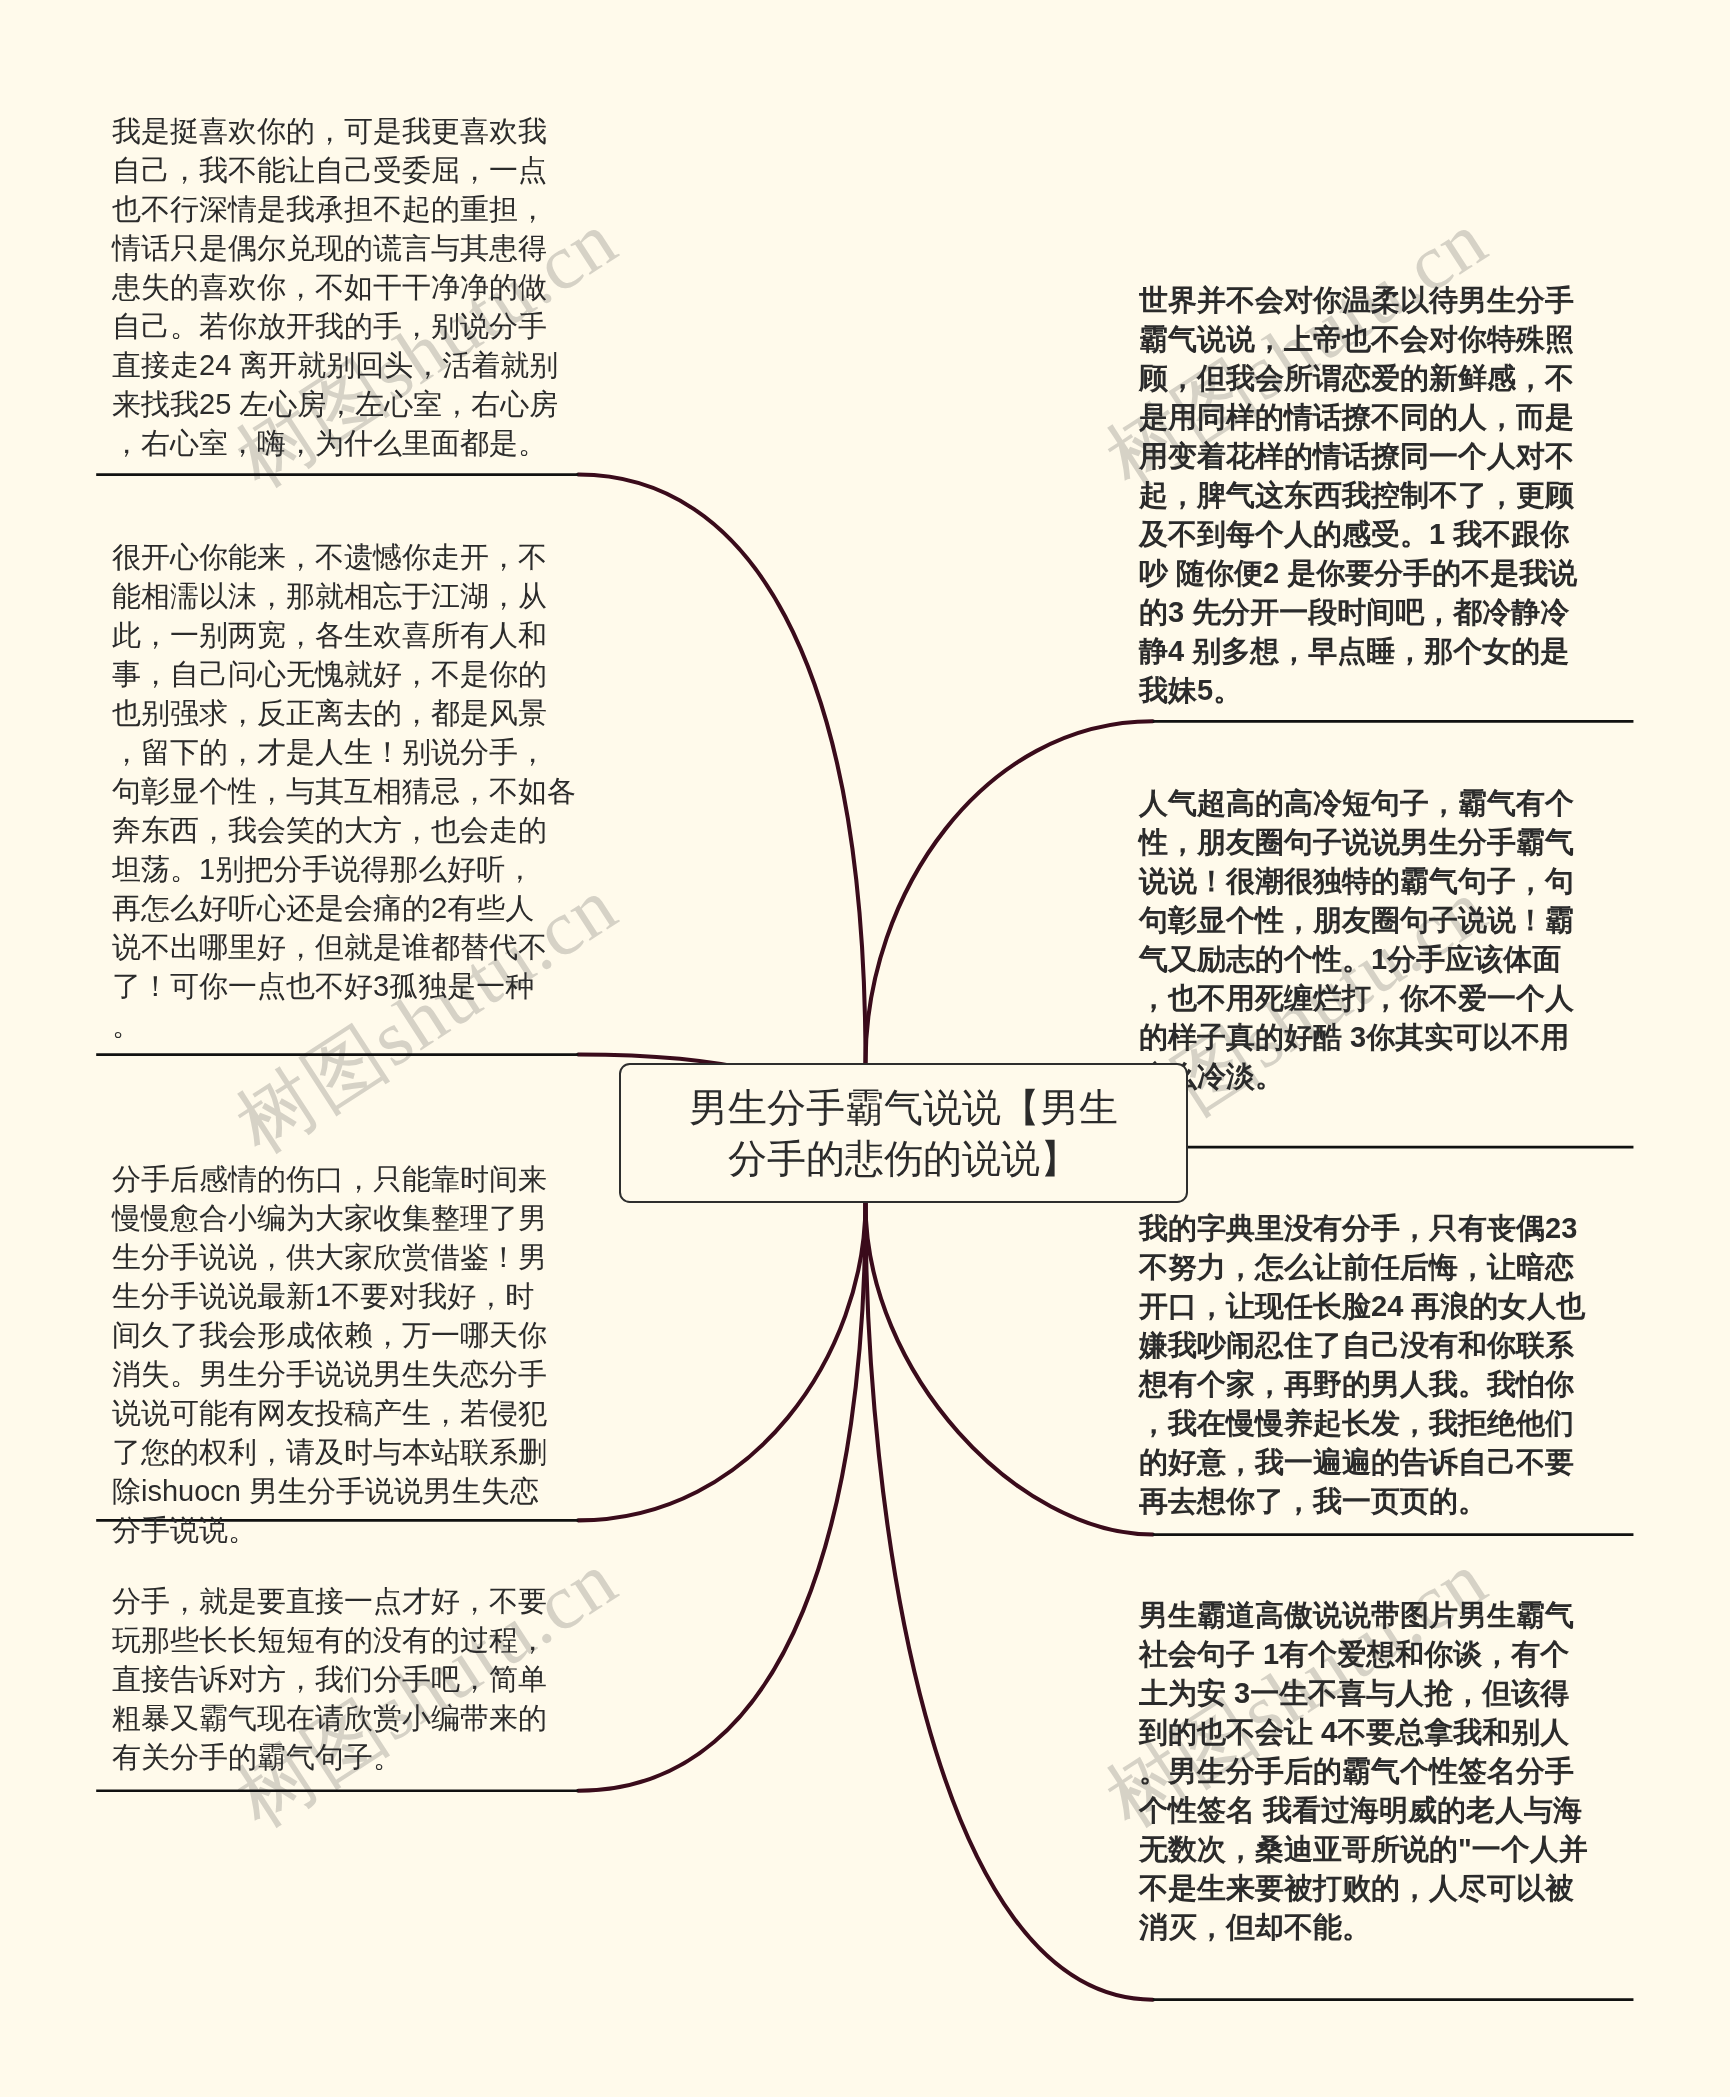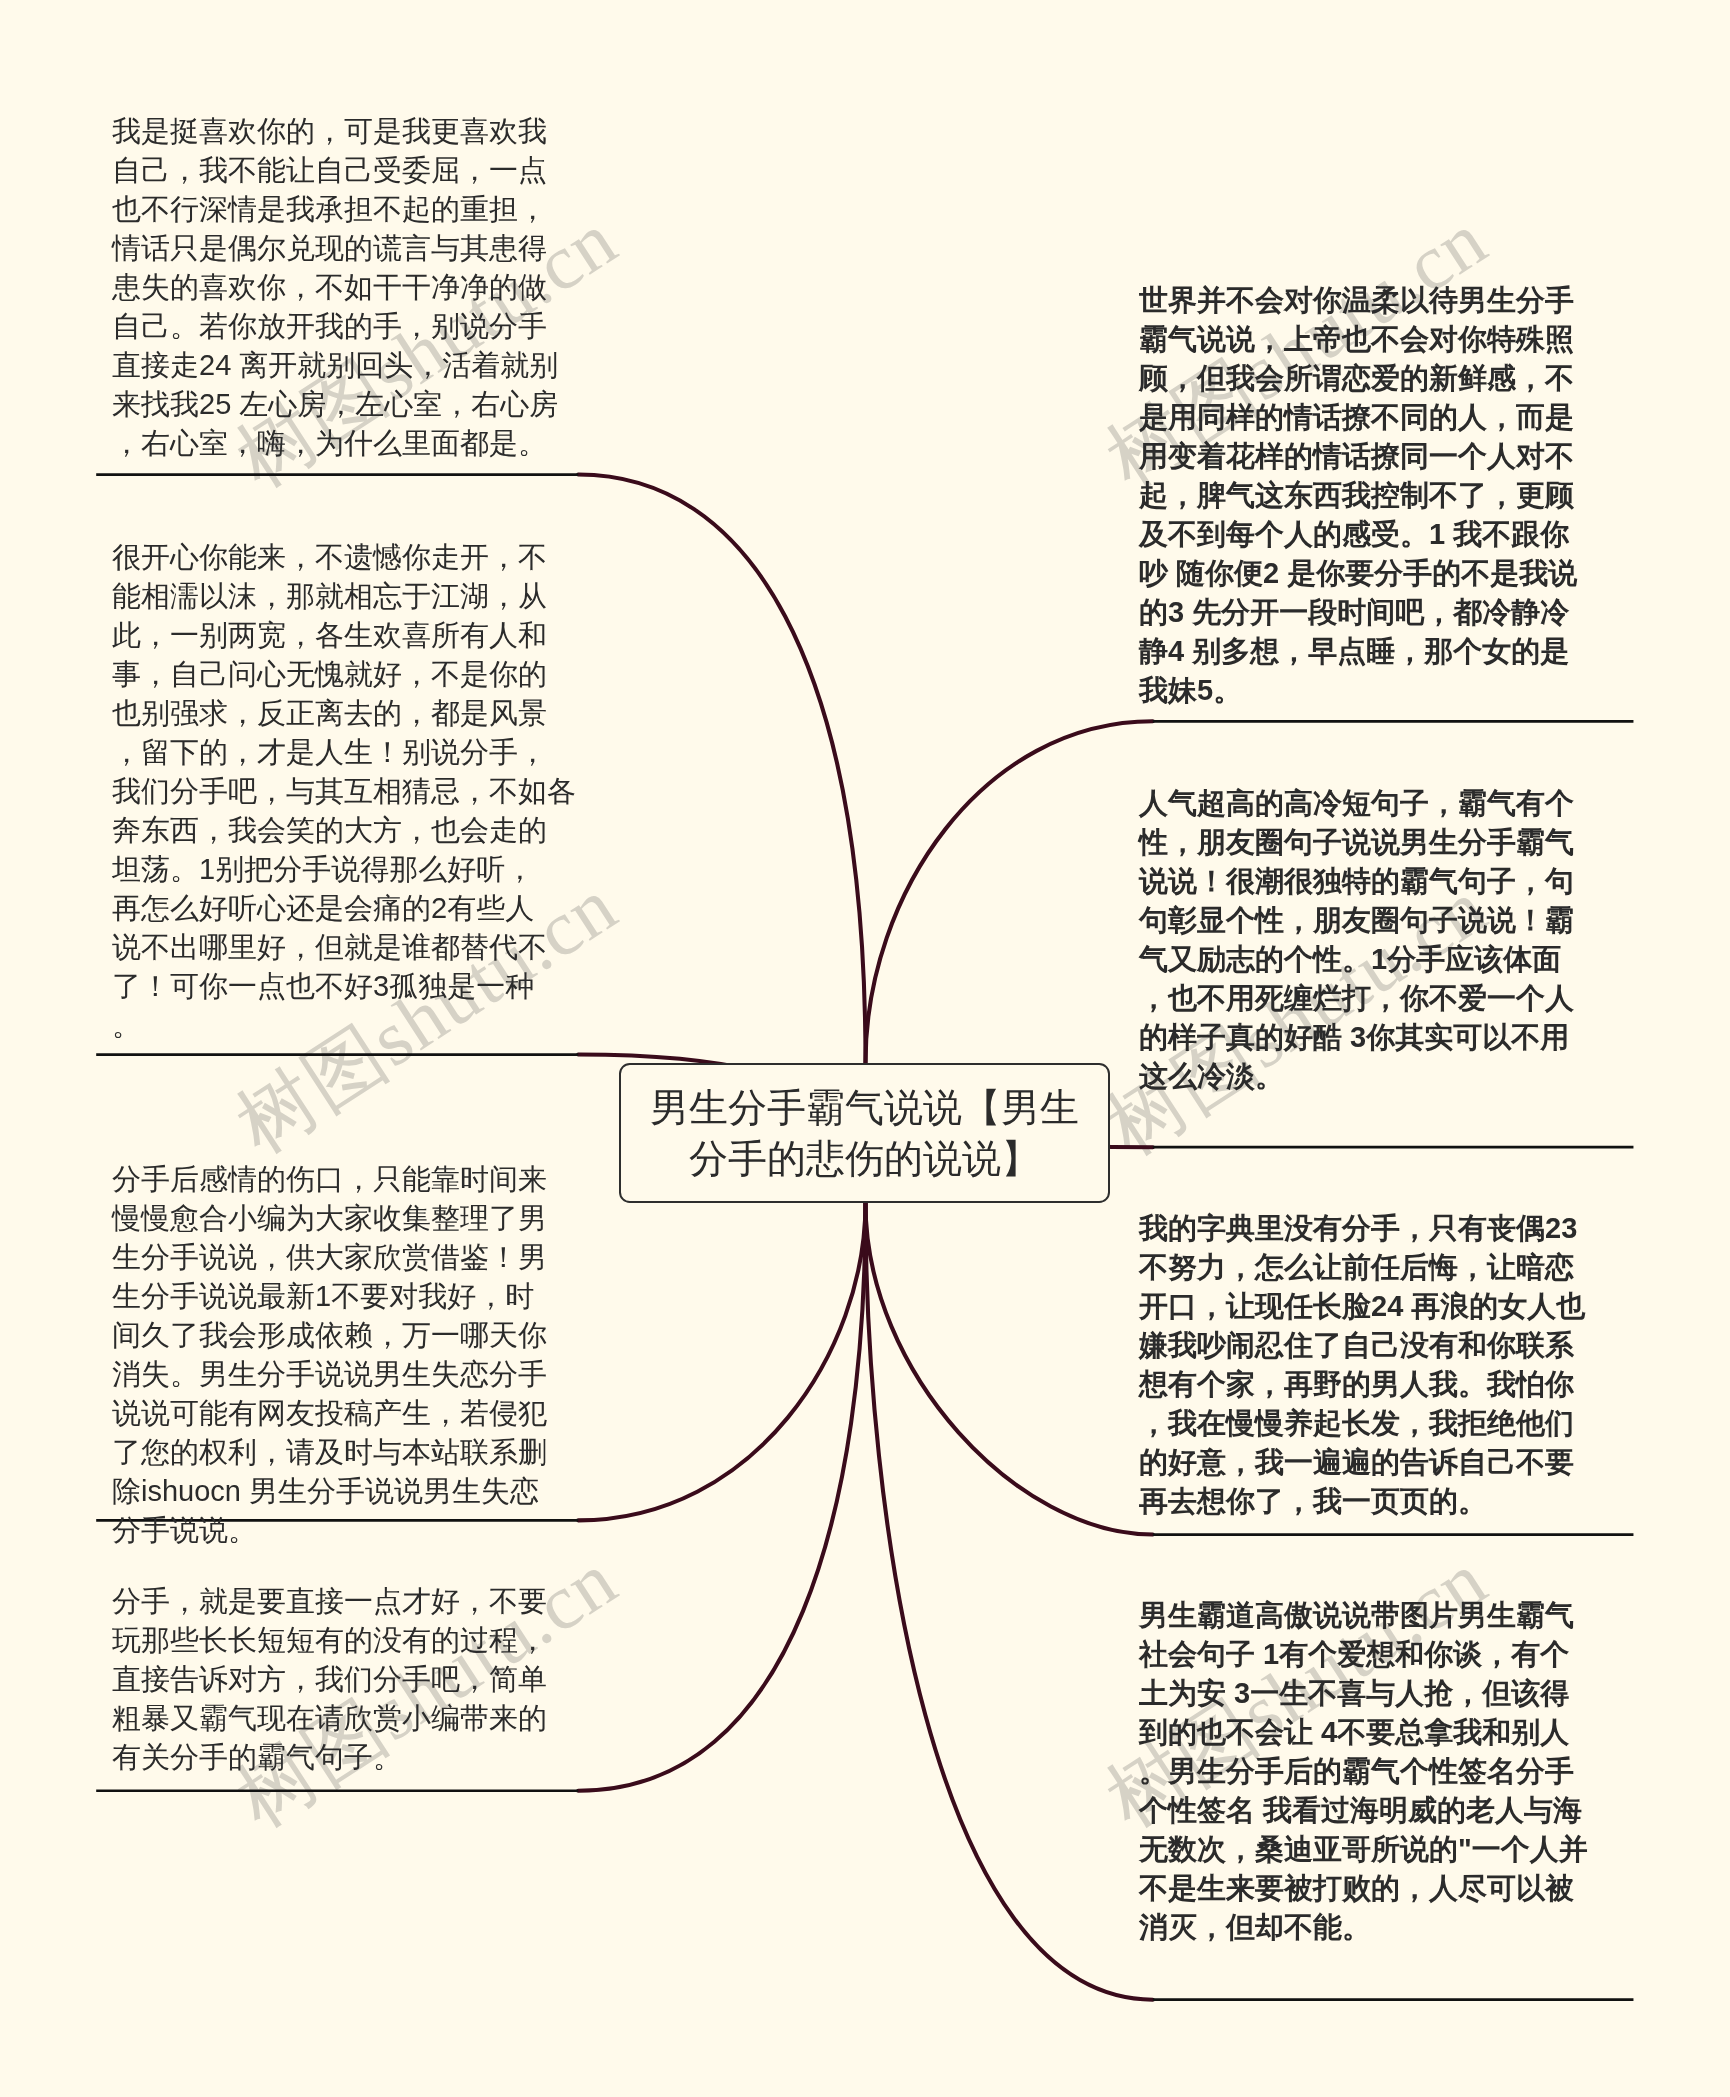--- a/index.html
+++ b/index.html
@@ -12,21 +12,21 @@
       font-family:"Liberation Sans","DejaVu Sans",sans-serif;color:var(--text);}
     .wm-layer{position:absolute;left:0;top:0;width:1731px;height:2097px;z-index:0;pointer-events:none;}
     .wm{position:absolute;white-space:nowrap;font-family:"Liberation Serif","DejaVu Serif",serif;
       font-size:78px;color:var(--watermark);transform:translate(-50%,-50%) rotate(-33deg);
       letter-spacing:1.4px;}
     svg.links{position:absolute;left:0;top:0;z-index:1;}
     .node{position:absolute;z-index:2;width:487px;}
     .node .line{font-size:29px;line-height:39px;height:39px;white-space:nowrap;}
     .node.left{left:112px;}
     .node.right{left:1139px;font-weight:bold;}
-    .central{position:absolute;z-index:3;left:619px;top:1063px;width:491px;height:140px;
+    .central{position:absolute;z-index:3;left:619px;top:1063px;width:569px;height:140px;
       box-sizing:border-box;border:2px solid var(--node-border);border-radius:10.8px;background:var(--bg);
       display:flex;align-items:center;justify-content:center;}
     .central-text{text-align:center;}
     .central-text .line{font-size:39px;line-height:51px;white-space:nowrap;}
   </style>
 </head>
 <body>
 
 <div id="canvas">
 
@@ -76,21 +76,21 @@
       </div>
   </div>
   <div class="node left" style="top:538px;">
     <div>
         <div class="line">很开心你能来，不遗憾你走开，不</div>
         <div class="line">能相濡以沫，那就相忘于江湖，从</div>
         <div class="line">此，一别两宽，各生欢喜所有人和</div>
         <div class="line">事，自己问心无愧就好，不是你的</div>
         <div class="line">也别强求，反正离去的，都是风景</div>
         <div class="line">，留下的，才是人生！别说分手，</div>
-        <div class="line">我们分手吧，与其互相猜忌，不如各</div>
+        <div class="line">句彰显个性，与其互相猜忌，不如各</div>
         <div class="line">奔东西，我会笑的大方，也会走的</div>
         <div class="line">坦荡。1别把分手说得那么好听，</div>
         <div class="line">再怎么好听心还是会痛的2有些人</div>
         <div class="line">说不出哪里好，但就是谁都替代不</div>
         <div class="line">了！可你一点也不好3孤独是一种</div>
         <div class="line">。</div>
       </div>
   </div>
   <div class="node left" style="top:1160px;">
     <div>

